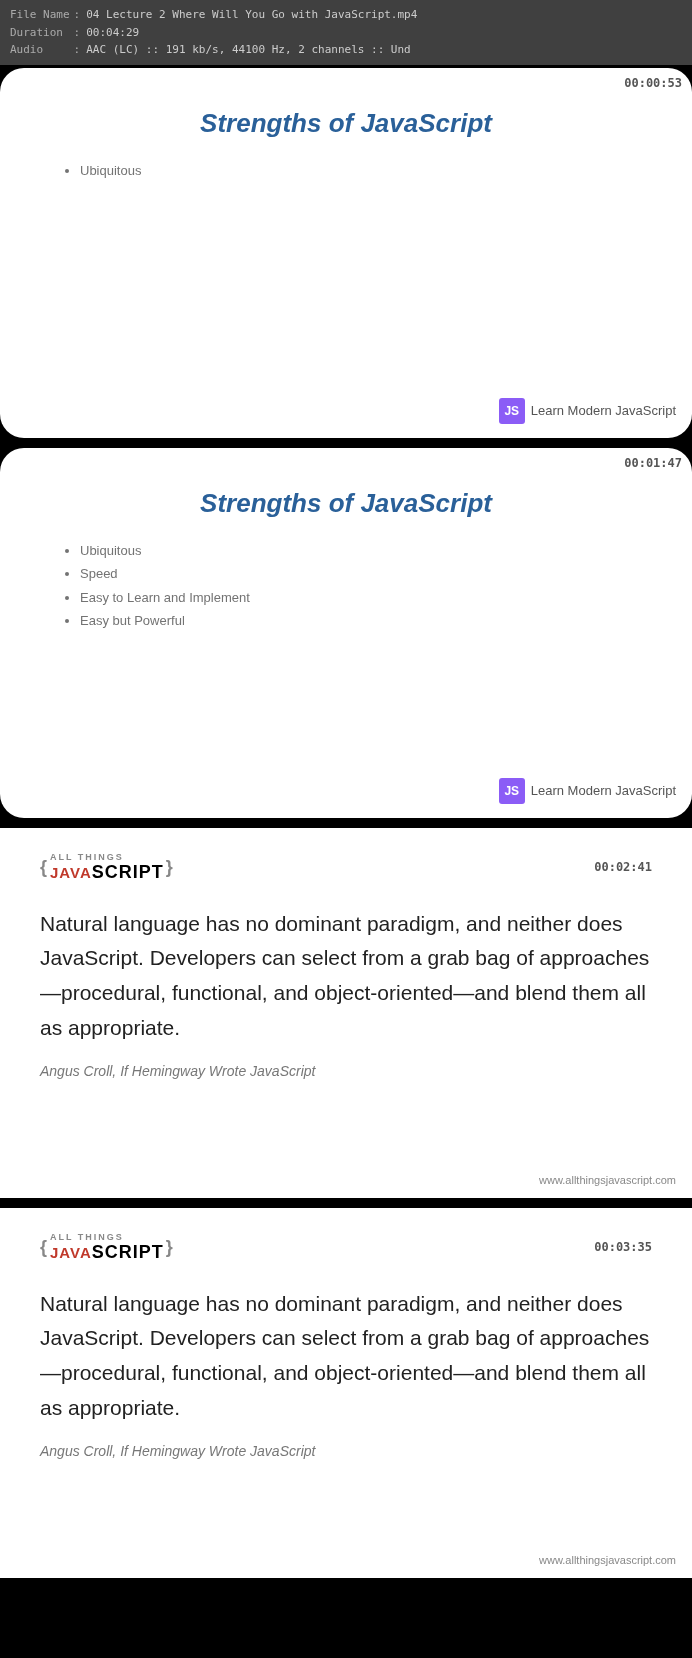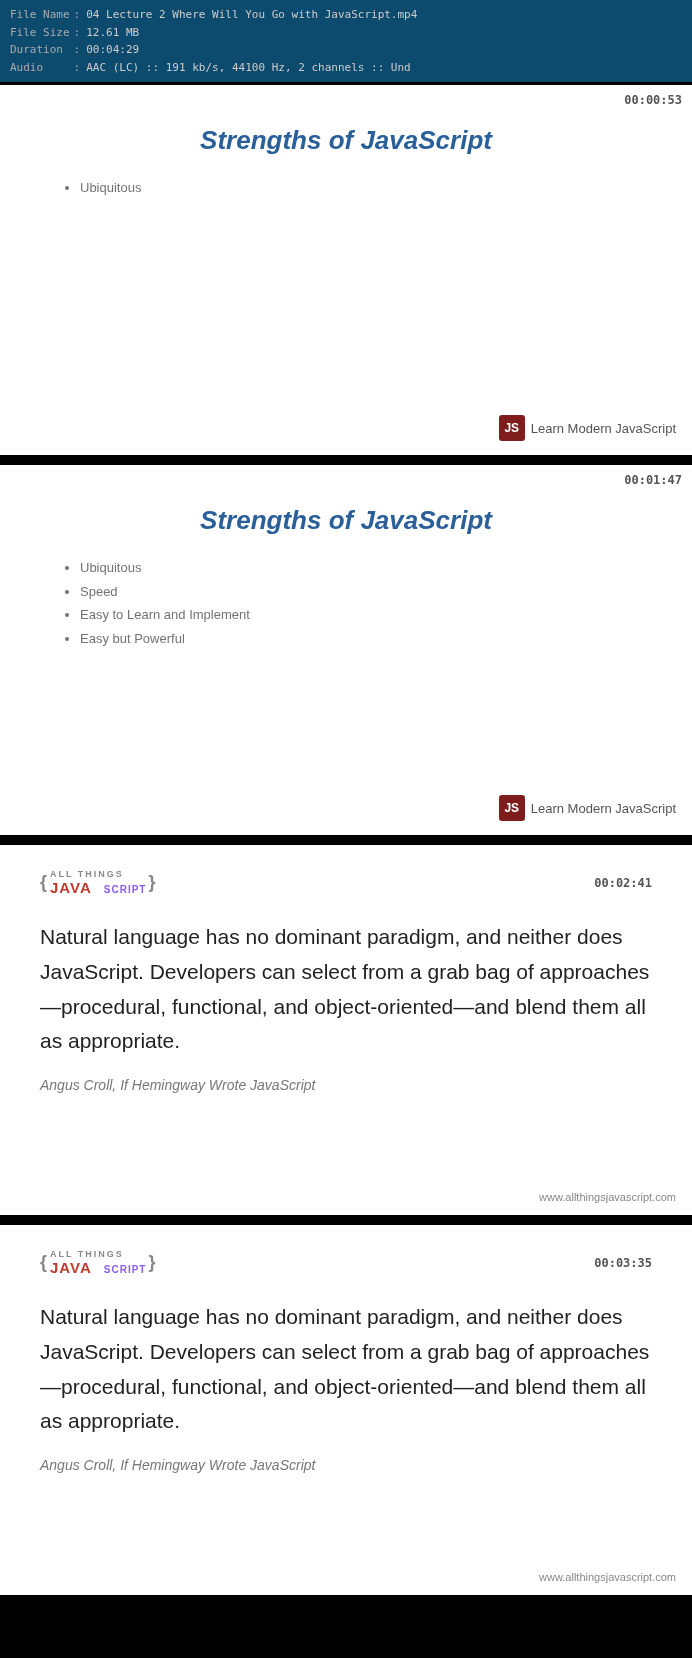--- a/index.html
+++ b/index.html
@@ -4,21 +4,21 @@
   <style>
     * { margin: 0; padding: 0; box-sizing: border-box; }
     body {
       width: 692px;
       background: #000;
       font-family: Arial, sans-serif;
     }
 
     
     .file-info {
-      background: #0c4a6e;
+      background: #404040;
       color: #ccc;
       padding: 6px 10px;
       font-size: 11px;
       font-family: monospace;
       line-height: 1.6;
     }
     .file-info table {
       border-collapse: collapse;
     }
     .file-info td {
@@ -40,20 +40,21 @@
       border-top: 3px solid #000;
       border-bottom: 3px solid #000;
     }
 
     .slide {
       background: #fff;
       position: relative;
       width: 692px;
       min-height: 370px;
       padding: 30px 40px 40px 40px;
+      border-radius: 24px;
     }
 
     .slide-timestamp {
       position: absolute;
       top: 8px;
       right: 10px;
       font-size: 12px;
       color: #555;
       font-family: monospace;
       font-weight: bold;
@@ -84,21 +85,21 @@
       display: flex;
       align-items: center;
       gap: 6px;
       font-size: 13px;
       color: #555;
     }
 
     .logo-icon {
       width: 26px;
       height: 26px;
-      background: #7f1d1d;
+      background: #8b5cf6;
       border-radius: 3px;
       display: flex;
       align-items: center;
       justify-content: center;
       font-size: 12px;
       font-weight: bold;
       color: #fff;
     }
 
     
@@ -135,24 +136,23 @@
 
     .atj-logo-text-bottom {
       color: #c0392b;
       font-size: 15px;
       font-weight: 900;
       letter-spacing: 1px;
       display: block;
     }
 
     .atj-logo-js {
-      color: #8b5cf6;
-      font-size: 10px;
+      color: #000000;
+      font-size: 18px;
       font-weight: 900;
-      margin-left: 12px;
     }
 
     .atj-logo-braces {
       color: #888;
       font-size: 18px;
       font-weight: bold;
     }
 
     .atj-timestamp {
       font-size: 12px;
@@ -191,25 +191,20 @@
 </head>
 <body>
 
 <div class="file-info">
   <table>
     <tbody id="file-info-table">
         <tr>
       <td>File Name</td>
       <td>:</td>
       <td>04 Lecture 2 Where Will You Go with JavaScript.mp4</td>
-    </tr>
-        <tr>
-      <td>File Size</td>
-      <td>:</td>
-      <td>12.61 MB</td>
     </tr>
         <tr>
       <td>Duration</td>
       <td>:</td>
       <td>00:04:29</td>
     </tr>
         <tr>
       <td>Audio</td>
       <td>:</td>
       <td>AAC (LC) :: 191 kb/s, 44100 Hz, 2 channels :: Und</td>

